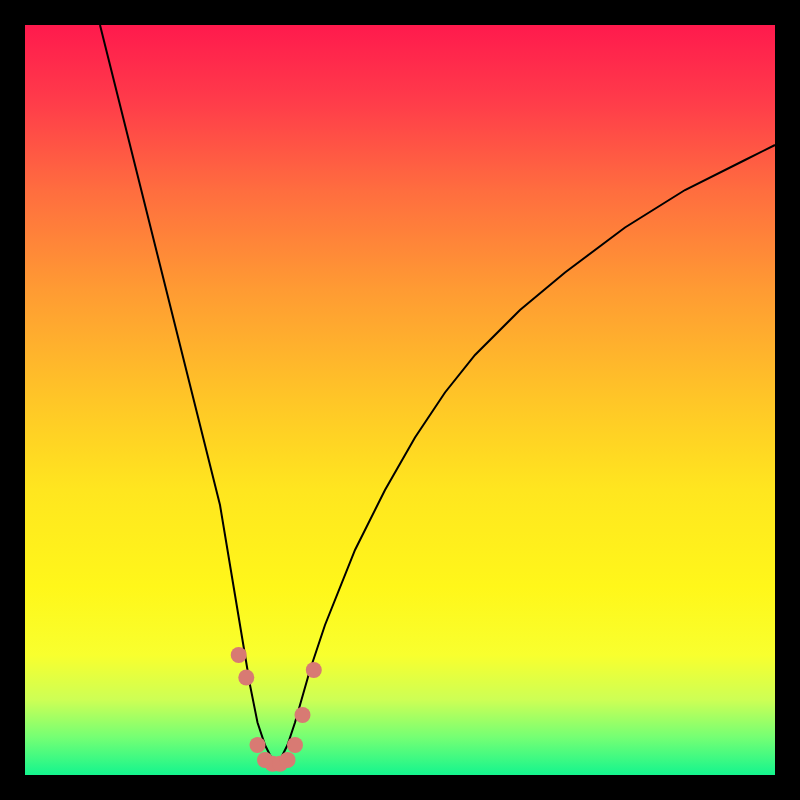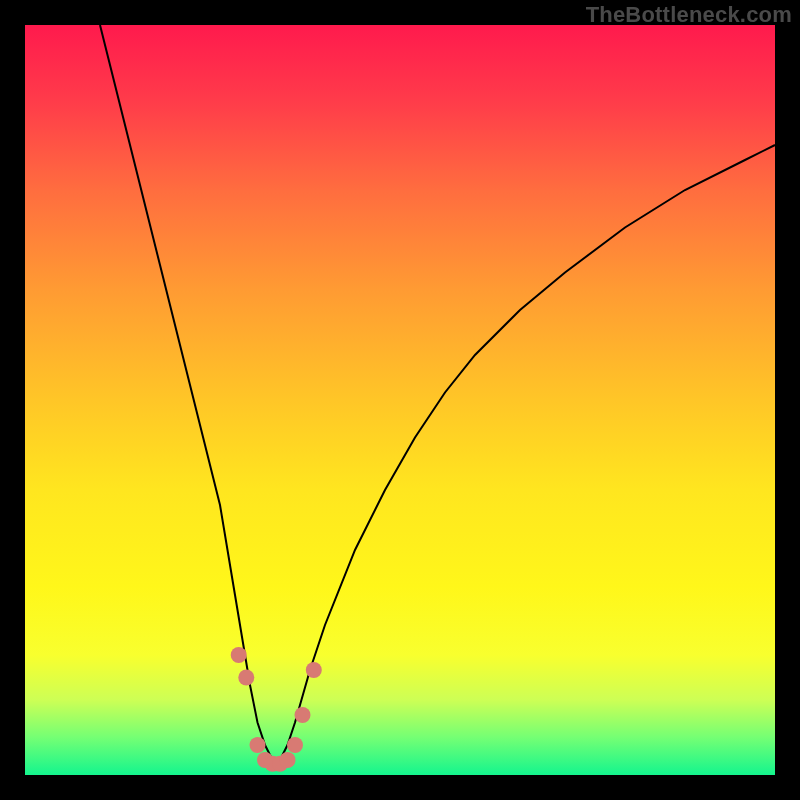--- a/index.html
+++ b/index.html
@@ -52,21 +52,20 @@
     stroke-width: 2;
   }
   .marker {
     fill: #d87a73;
     stroke: none;
   }
 </style>
 </head>
 <body>
 <div class="frame">
-  <div class="watermark">TheBottleneck.com</div>
   <div class="plot-area">
     <svg class="curve" viewBox="0 0 750 750">
       <path id="curvePath" class="curve-path" d="M75.0 0.0 L90.0 60.0 L105.0 120.0 L120.0 180.0 L135.0 240.0 L150.0 300.0 L165.0 360.0 L180.0 420.0 L195.0 480.0 L210.0 570.0 L217.5 615.0 L225.0 660.0 L232.5 697.5 L240.0 720.0 L247.5 735.0 L255.0 735.0 L262.5 720.0 L270.0 697.5 L285.0 645.0 L300.0 600.0 L330.0 525.0 L360.0 465.0 L390.0 412.5 L420.0 367.5 L450.0 330.0 L495.0 285.0 L540.0 247.5 L600.0 202.5 L660.0 165.0 L720.0 135.0 L750.0 120.0"></path>
       <g id="markers">
           <circle cx="213.7" cy="630.0" r="8" class="marker"></circle>
           <circle cx="221.3" cy="652.5" r="8" class="marker"></circle>
           <circle cx="232.5" cy="720.0" r="8" class="marker"></circle>
           <circle cx="240.0" cy="735.0" r="8" class="marker"></circle>
           <circle cx="247.5" cy="738.8" r="8" class="marker"></circle>
           <circle cx="255.0" cy="738.8" r="8" class="marker"></circle>

